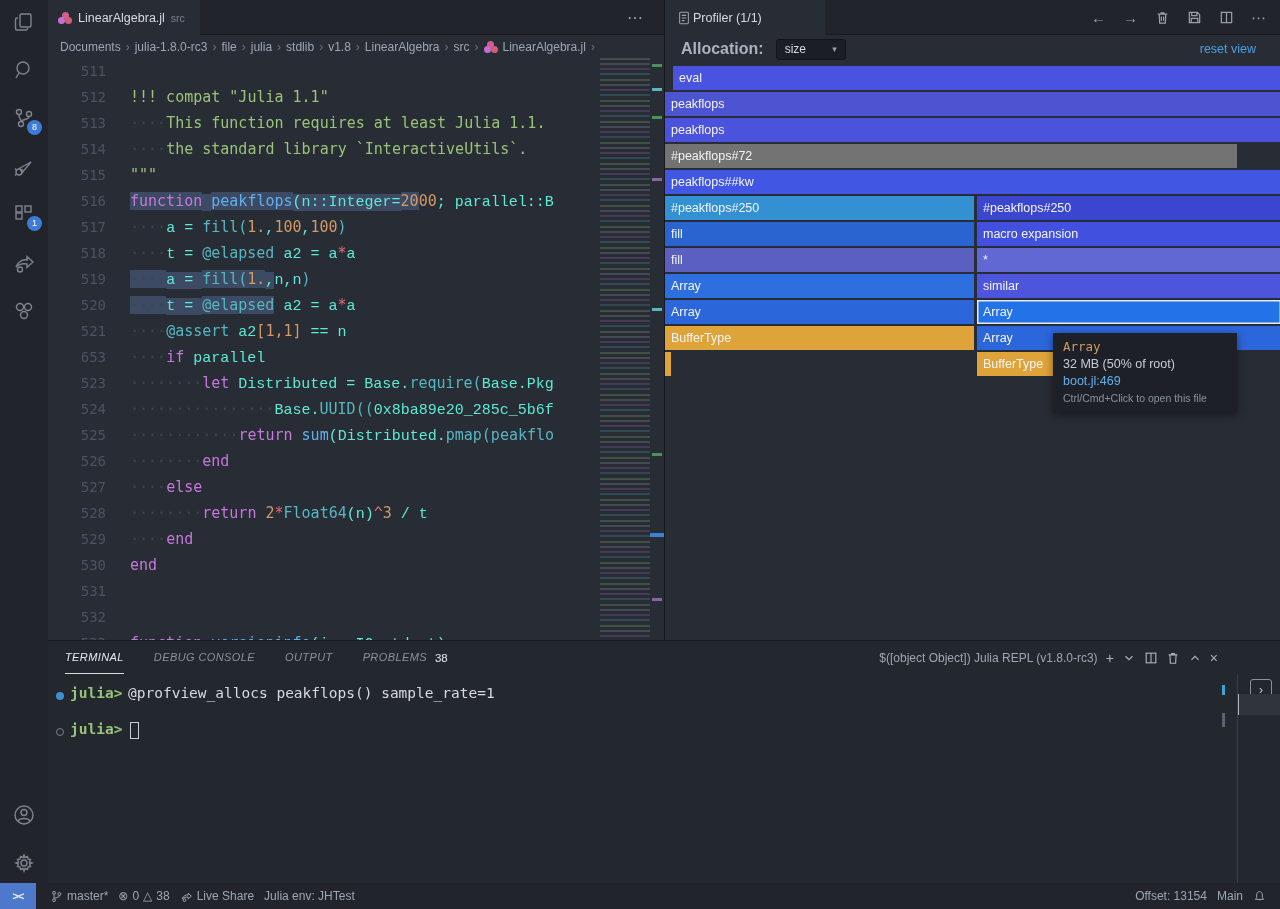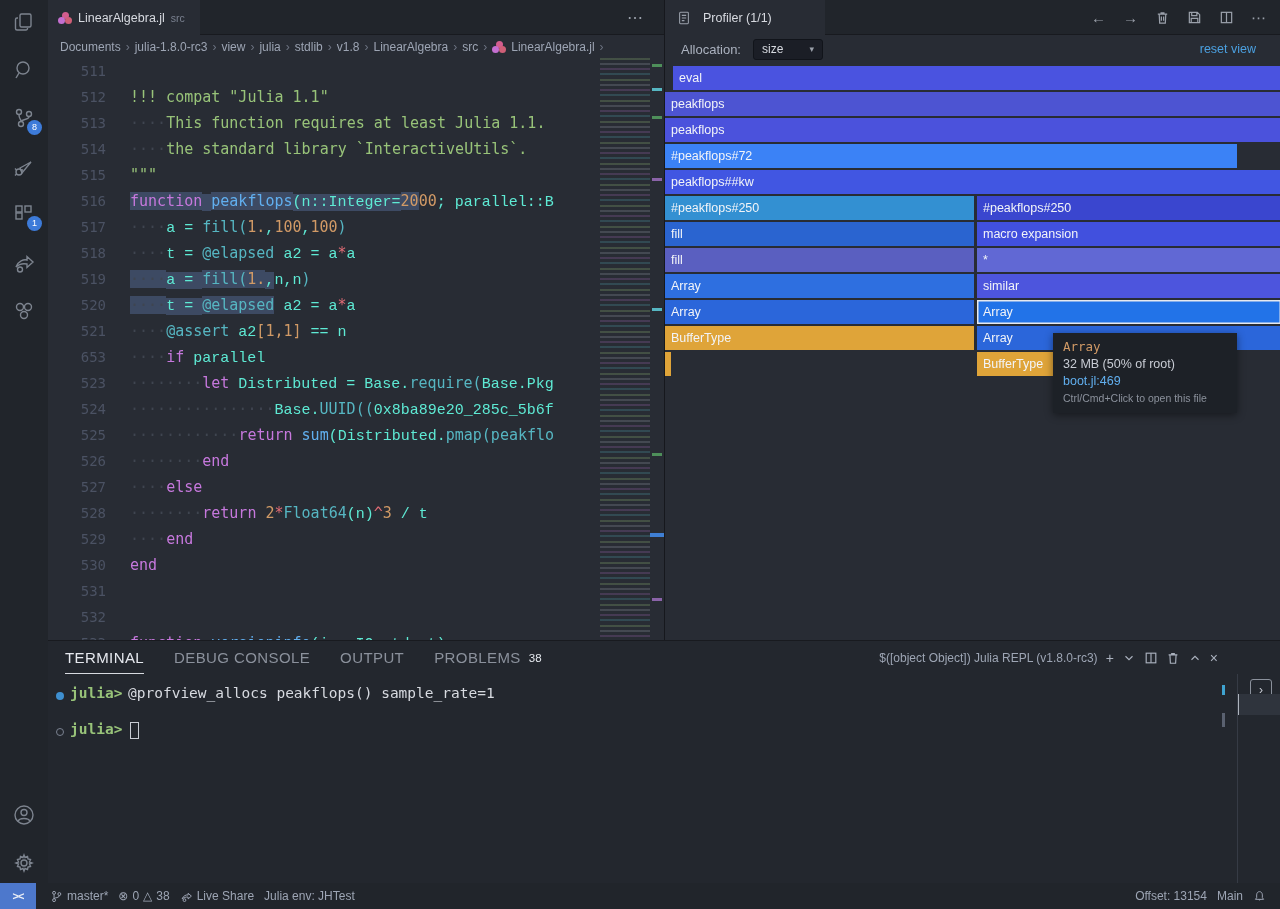--- a/index.html
+++ b/index.html
@@ -38,45 +38,45 @@
         rgba(198,120,221,.22) 10px 12px, transparent 12px 15px,
         rgba(86,182,194,.25) 15px 17px, transparent 17px 21px);
   }
   #overview-ruler { position:absolute; right:0; top:0; width:14px; height:582px; background:#282c34; }
   .ov-mark { position:absolute; left:2px; width:10px; height:3px; }
   #cursor-mark { position:absolute; right:0; width:14px; height:4px; background:#3f7fd4; left:auto; }
 
   
   #profiler-group { position:absolute; left:664px; top:0; width:616px; height:640px; background:#282c34; border-left:1px solid #16181d; }
   #profiler-tabs { position:absolute; left:0; top:0; width:100%; height:35px; background:#21252b; border-bottom:1px solid #181a1f; }
-  #profiler-tab { position:absolute; left:0; top:0; height:35px; width:160px; background:#282c34; display:flex; align-items:center; gap:12px; padding:16px 12px; color:#d7dae0; font-size:12.5px; }
+  #profiler-tab { position:absolute; left:0; top:0; height:35px; width:160px; background:#282c34; display:flex; align-items:center; gap:2px; padding:16px 12px; color:#d7dae0; font-size:12.5px; }
   #profiler-actions { position:absolute; right:14px; top:0; height:35px; display:flex; align-items:center; gap:17px; color:#9aa0aa; font-size:15px; }
   #profiler-actions svg { width:15px; height:15px; stroke:#9aa0aa; fill:none; stroke-width:1.3; }
   #profiler-toolbar { position:absolute; left:0; top:35px; width:100%; height:28px; display:flex; align-items:center; }
-  #alloc-label { margin-left:16px; color:#abb2bf; font-size:13px; }
+  #alloc-label { margin-left:16px; color:#abb2bf; font-size:16px;font-weight:bold; }
   #alloc-select { margin-left:12px; width:70px; height:21px; background:#1b1e26; border:1px solid #11141a; border-radius:3px;
     color:#d7dae0; font-size:12px; display:flex; align-items:center; justify-content:space-between; padding:0 8px; }
   #reset-view { position:absolute; right:24px; color:#4ba0e0; font-size:12.5px;margin-left:8px; }
 
   #flame { position:absolute; left:0; top:66px; width:616px; height:500px; }
   .flame-seg { position:absolute; height:24px; line-height:24px; color:#f2f4f8; font-size:12.5px; padding-left:6px;
     white-space:nowrap; overflow:hidden; }
   .flame-hover { box-shadow: inset 0 0 0 1.5px #e6e9ef; }
 
   #flame-tooltip { position:absolute; left:388px; top:333px; width:184px; height:80px; background:#1d2127;
     box-shadow:0 2px 8px rgba(0,0,0,.45); padding:6px 10px; z-index:20; }
   #tt-title { color:#d19a66; font-family:"DejaVu Sans Mono", monospace; font-size:12.5px; }
   #tt-detail { color:#c8ccd4; font-size:12.5px; margin-top:3px; }
   #tt-link { color:#61afef; font-size:12.5px; margin-top:3px; }
   #tt-hint { color:#8archived; color:#8b919c; font-size:10.5px; margin-top:4px; }
 
   
   #panel { position:absolute; left:48px; top:640px; width:1232px; height:243px; background:#23272e; border-top:1px solid #181a1f; }
   #panel-header { position:absolute; left:0; top:0; width:100%; height:33px; display:flex; align-items:center; }
-  .panel-tab { font-size:15px; color:#8b919c; margin-left:30px; letter-spacing:.4px; position:relative; height:33px; line-height:33px; }
+  .panel-tab { font-size:11px; color:#8b919c; margin-left:30px; letter-spacing:.4px; position:relative; height:33px; line-height:33px;font-style:italic; }
   .panel-tab.active { color:#e6e9ef; border-bottom:1px solid #d7dae0; }
   .panel-tab:first-child { margin-left:17px; }
   #problems-count { font-size:11.5px; color:#e6e9ef; margin-left:8px; }
   #panel-right { position:absolute; right:62px; top:0; height:33px; display:flex; align-items:center; gap:8px; color:#9da5b4; }
   #repl-title { font-size:12px; color:#9da5b4; }
   #panel-right .picon { color:#abb2bf; font-size:14px; }
   #panel-right svg { width:14px; height:14px; stroke:#abb2bf; fill:none; stroke-width:1.3; }
 
   .term-line { position:absolute; left:0; width:1100px; height:24px; font-family:"DejaVu Sans Mono", monospace; font-size:14.5px; color:#d7dae0; }
   .term-bullet { position:absolute; left:8px; top:7px; width:8px; height:8px; border-radius:50%; }
@@ -184,21 +184,21 @@
       <span class="tab-title">LinearAlgebra.jl</span>
       <span class="tab-detail">src</span>
     </div>
     <div id="editor-actions">⋯</div>
   </div>
   <div id="breadcrumb">
       <span>Documents</span>
       <span class="crumb-sep">›</span>
       <span>julia-1.8.0-rc3</span>
       <span class="crumb-sep">›</span>
-      <span>view</span>
+      <span>file</span>
       <span class="crumb-sep">›</span>
       <span>julia</span>
       <span class="crumb-sep">›</span>
       <span>stdlib</span>
       <span class="crumb-sep">›</span>
       <span>v1.8</span>
       <span class="crumb-sep">›</span>
       <span>LinearAlgebra</span>
       <span class="crumb-sep">›</span>
       <span>src</span>
@@ -281,21 +281,21 @@
     <div id="alloc-select">
       <span>size</span>
       <span style="font-size:9px;color:#9aa0aa">▾</span>
     </div>
     <span id="reset-view">reset view</span>
   </div>
   <div id="flame">
       <div class="flame-seg" style="left: 8px; top: 0px; width: 616px; background: rgb(74, 83, 224);">eval</div>
       <div class="flame-seg" style="left: 0px; top: 26px; width: 616px; background: rgb(77, 84, 210);">peakflops</div>
       <div class="flame-seg" style="left: 0px; top: 52px; width: 616px; background: rgb(75, 82, 220);">peakflops</div>
-      <div class="flame-seg" style="left: 0px; top: 78px; width: 572px; background: #3b82f6;">#peakflops#72</div>
+      <div class="flame-seg" style="left: 0px; top: 78px; width: 572px; background: #737373;">#peakflops#72</div>
       <div class="flame-seg" style="left: 0px; top: 104px; width: 616px; background: rgb(65, 86, 226);">peakflops##kw</div>
       <div class="flame-seg" style="left: 0px; top: 130px; width: 309px; background: rgb(51, 144, 210);">#peakflops#250</div>
       <div class="flame-seg" style="left: 312px; top: 130px; width: 304px; background: rgb(58, 70, 207);">#peakflops#250</div>
       <div class="flame-seg" style="left: 0px; top: 156px; width: 309px; background: rgb(42, 100, 208);">fill</div>
       <div class="flame-seg" style="left: 312px; top: 156px; width: 304px; background: rgb(65, 80, 222);">macro expansion</div>
       <div class="flame-seg" style="left: 0px; top: 182px; width: 309px; background: rgb(90, 95, 192);">fill</div>
       <div class="flame-seg" style="left: 312px; top: 182px; width: 304px; background: rgb(97, 104, 212);">*</div>
       <div class="flame-seg" style="left: 0px; top: 208px; width: 309px; background: rgb(46, 111, 224);">Array</div>
       <div class="flame-seg" style="left: 312px; top: 208px; width: 304px; background: rgb(77, 85, 221);">similar</div>
       <div class="flame-seg" style="left: 0px; top: 234px; width: 309px; background: rgb(43, 102, 218);">Array</div>

